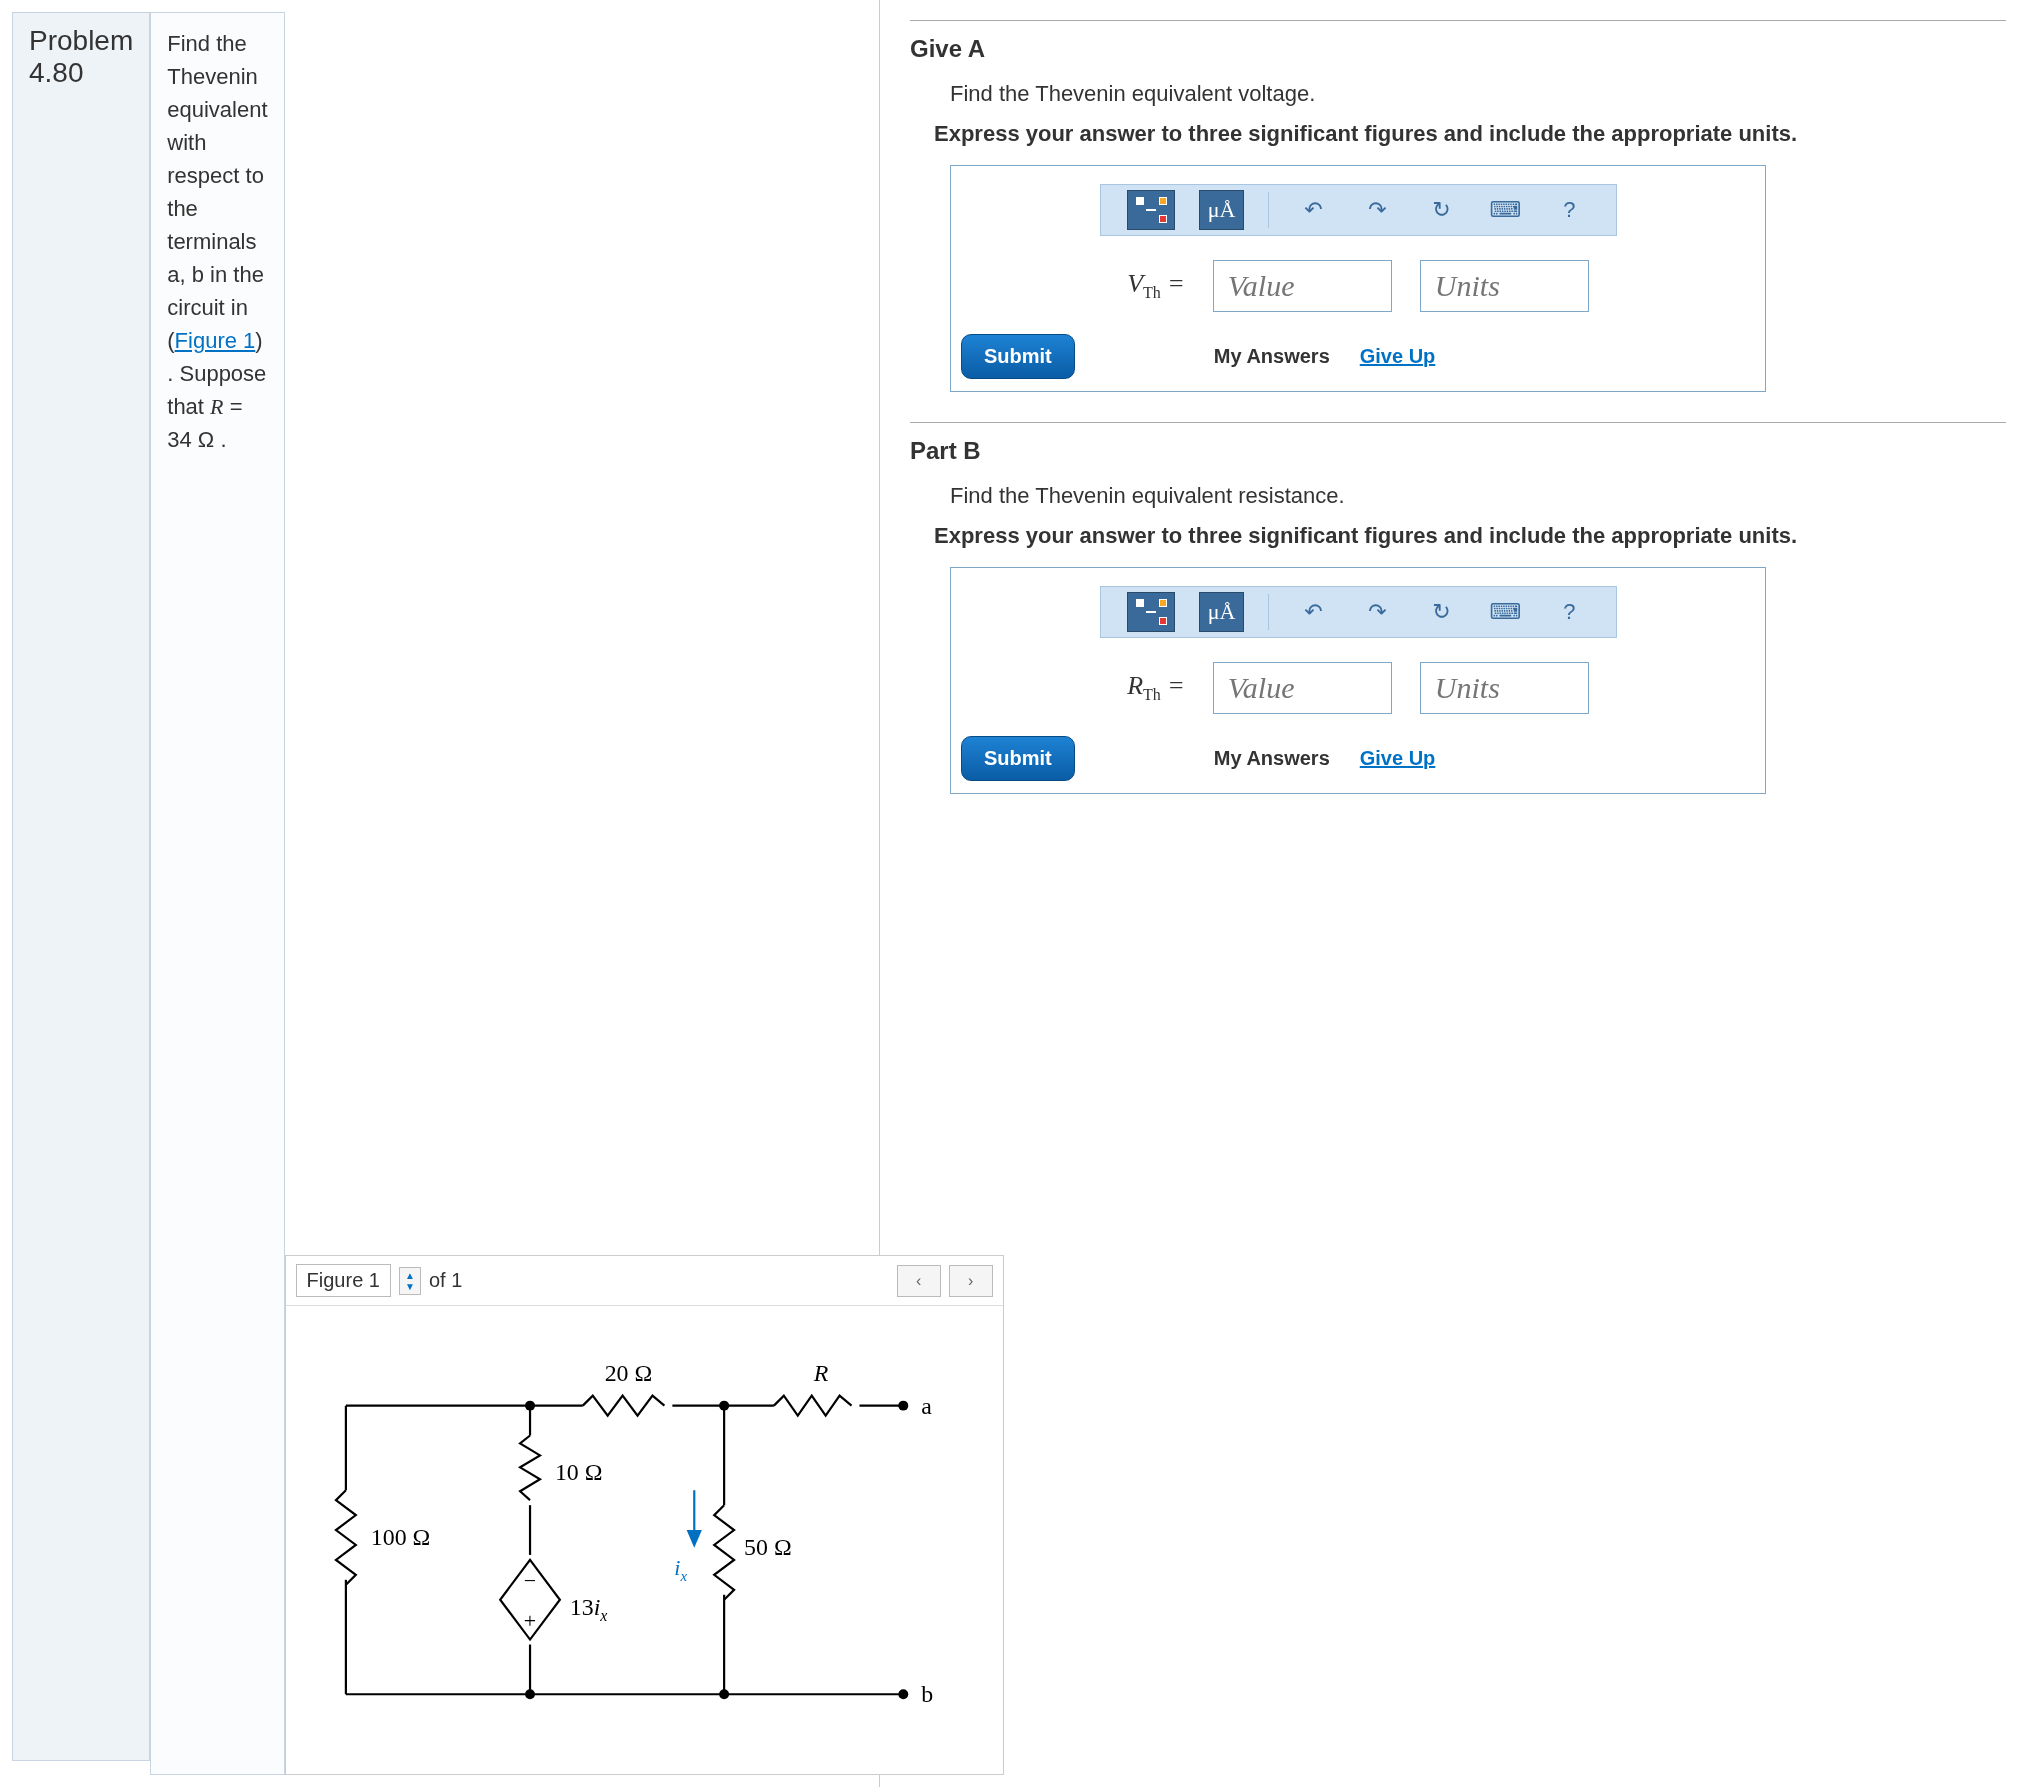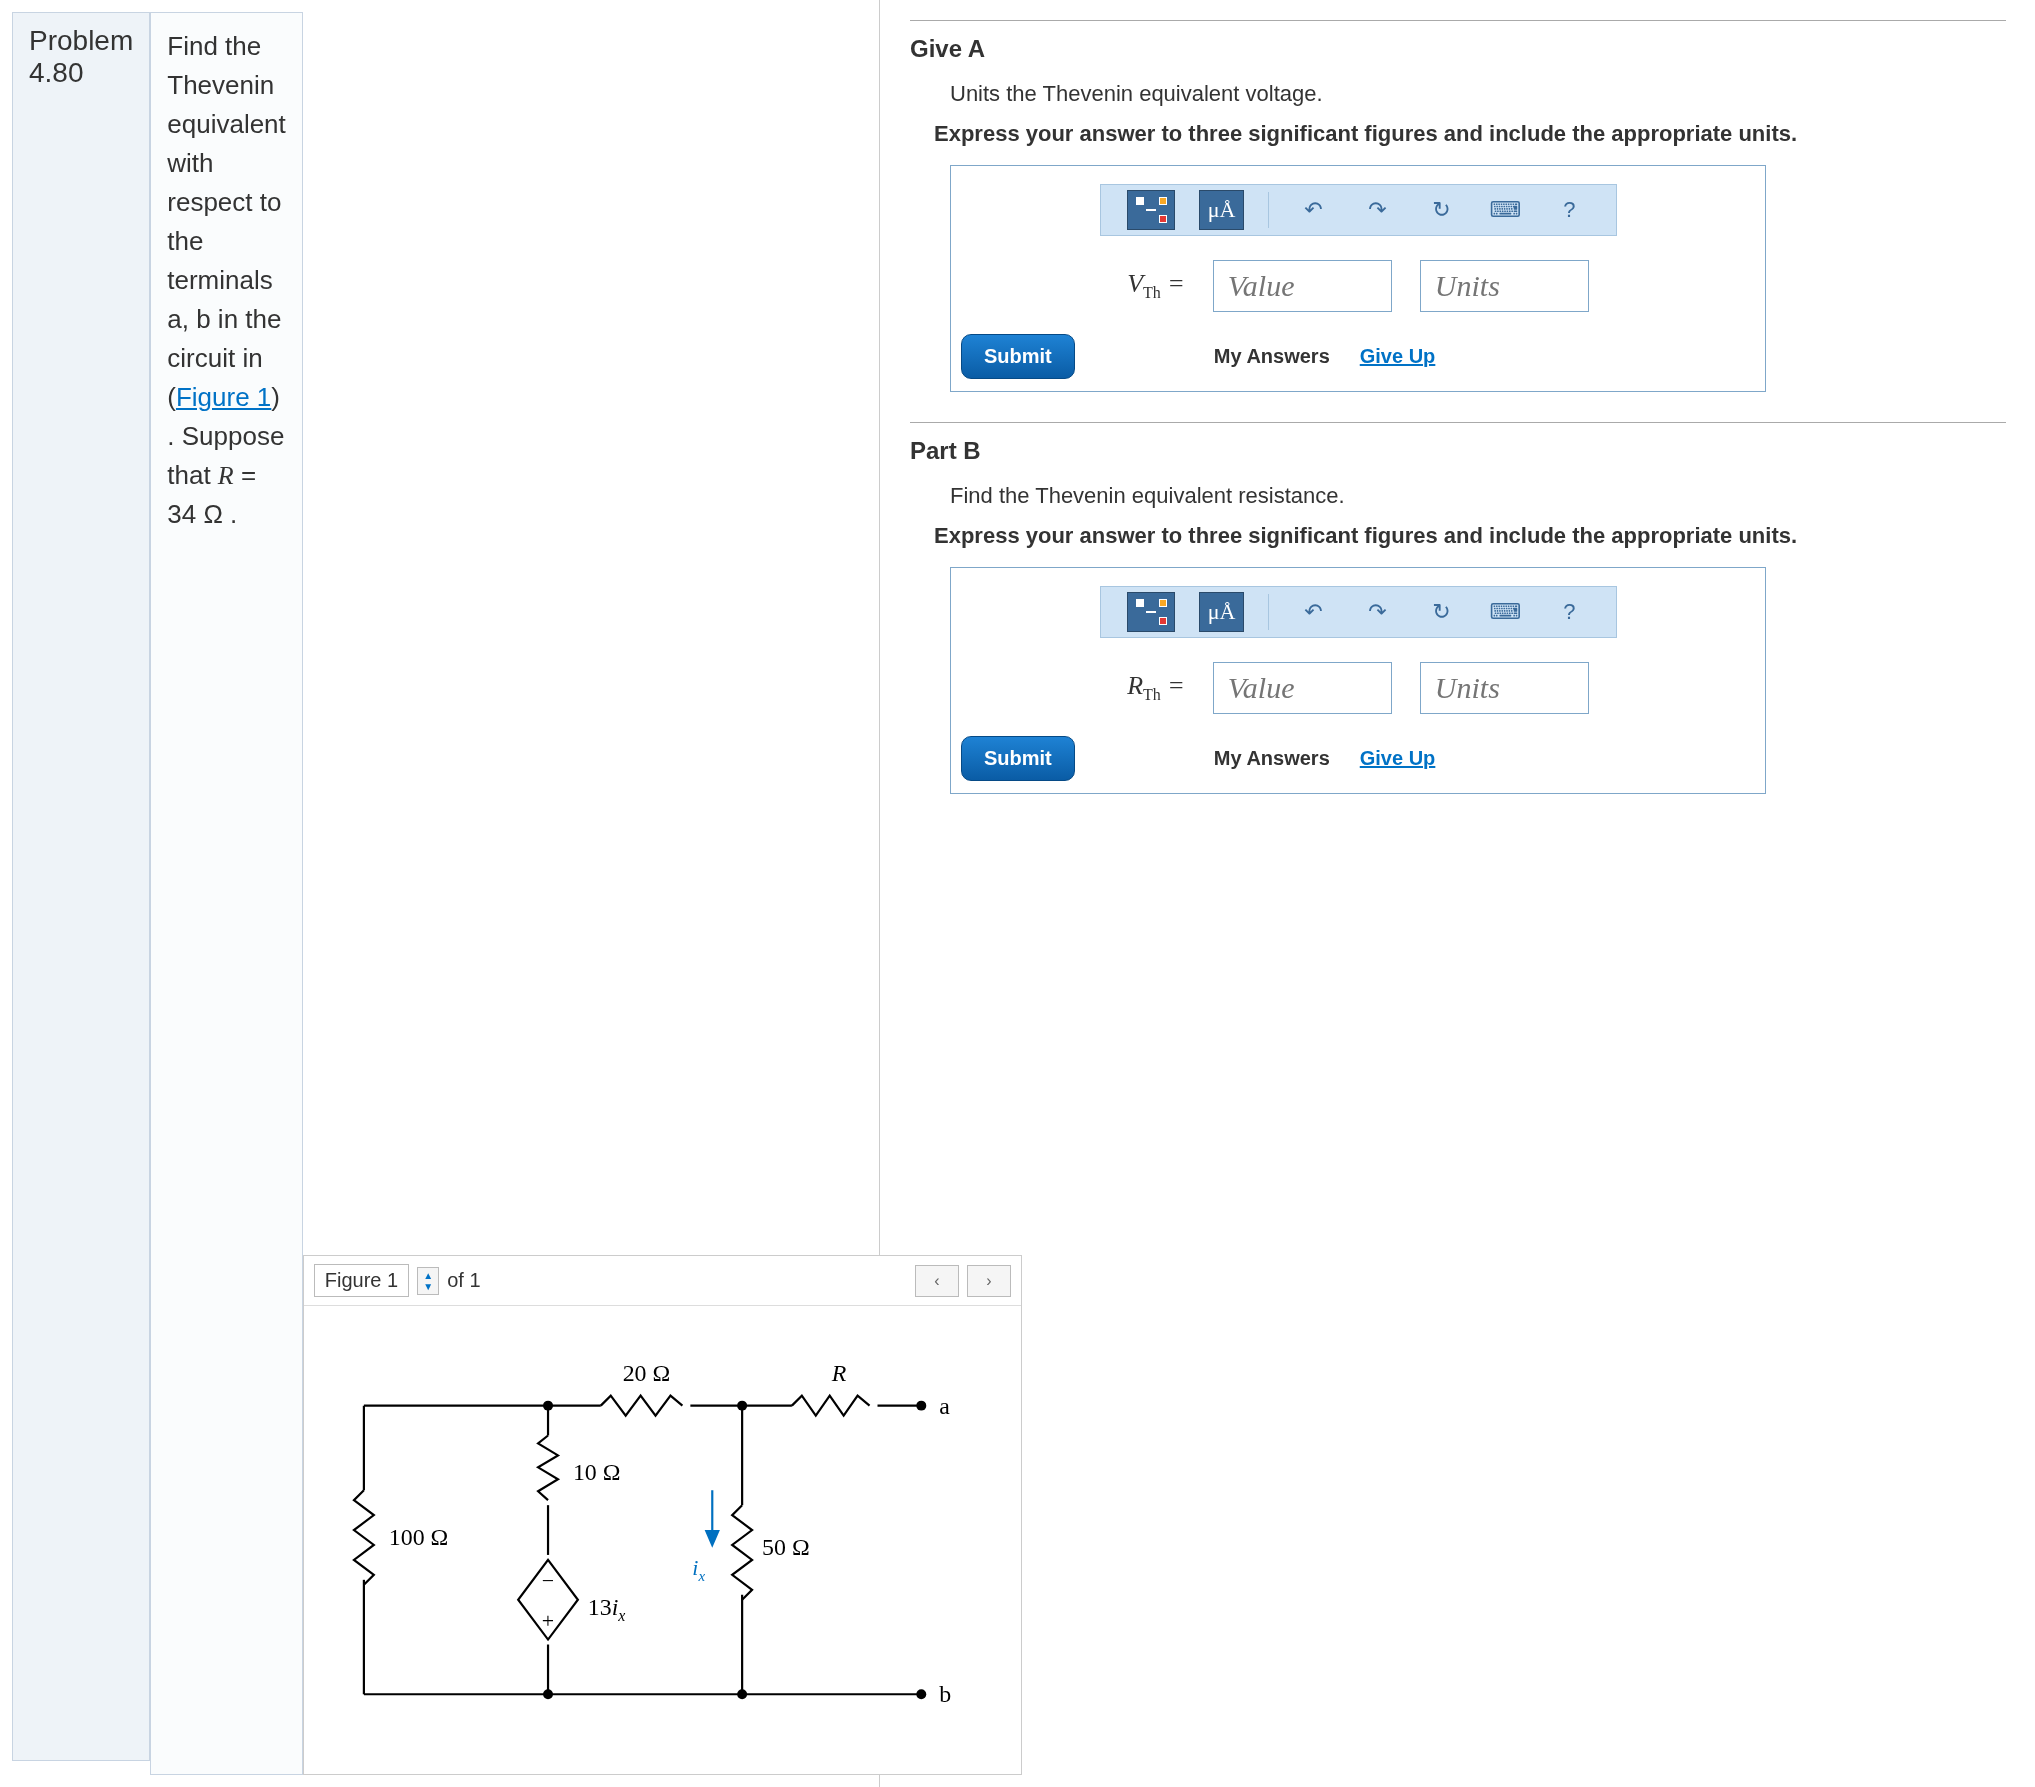--- a/index.html
+++ b/index.html
@@ -30,21 +30,21 @@
   padding: 12px 16px;
   font-size: 28px;
   font-weight: 400;
   color: #333;
   margin-bottom: 14px;
 }
 .problem-box {
   background: #fafcfd;
   border: 1px solid #c8d4e2;
   padding: 14px 16px;
-  font-size: 26px;
+  font-size: 22px;
   line-height: 1.5;
 }
 .problem-box a { color: #0072c6; text-decoration: underline; }
 .italic { font-style: italic; font-family: 'Times New Roman', serif; }
 
 .figure-panel {
   margin-top: auto;
   border: 1px solid #ccc;
   background: #fff;
 }
@@ -307,21 +307,21 @@
       </svg>
     </div>
   </div>
 </div>
 
 <div class="right-pane">
 
   <div class="part-block">
     <div class="part-divider"></div>
     <div class="part-title">Give A</div>
-    <div class="part-prompt">Units the Thevenin equivalent voltage.</div>
+    <div class="part-prompt">Find the Thevenin equivalent voltage.</div>
     <div class="part-instr">Express your answer to three significant figures and include the appropriate units.</div>
     <div class="answer-box">
       <div class="toolbar">
         <div class="tb-btn tb-templates">
           <span class="sq sq1"></span>
           <span class="sq sq2"></span>
           <span class="sq sq3"></span>
           <span class="dash"></span>
         </div>
         <div class="tb-btn tb-micro">μÅ</div>

